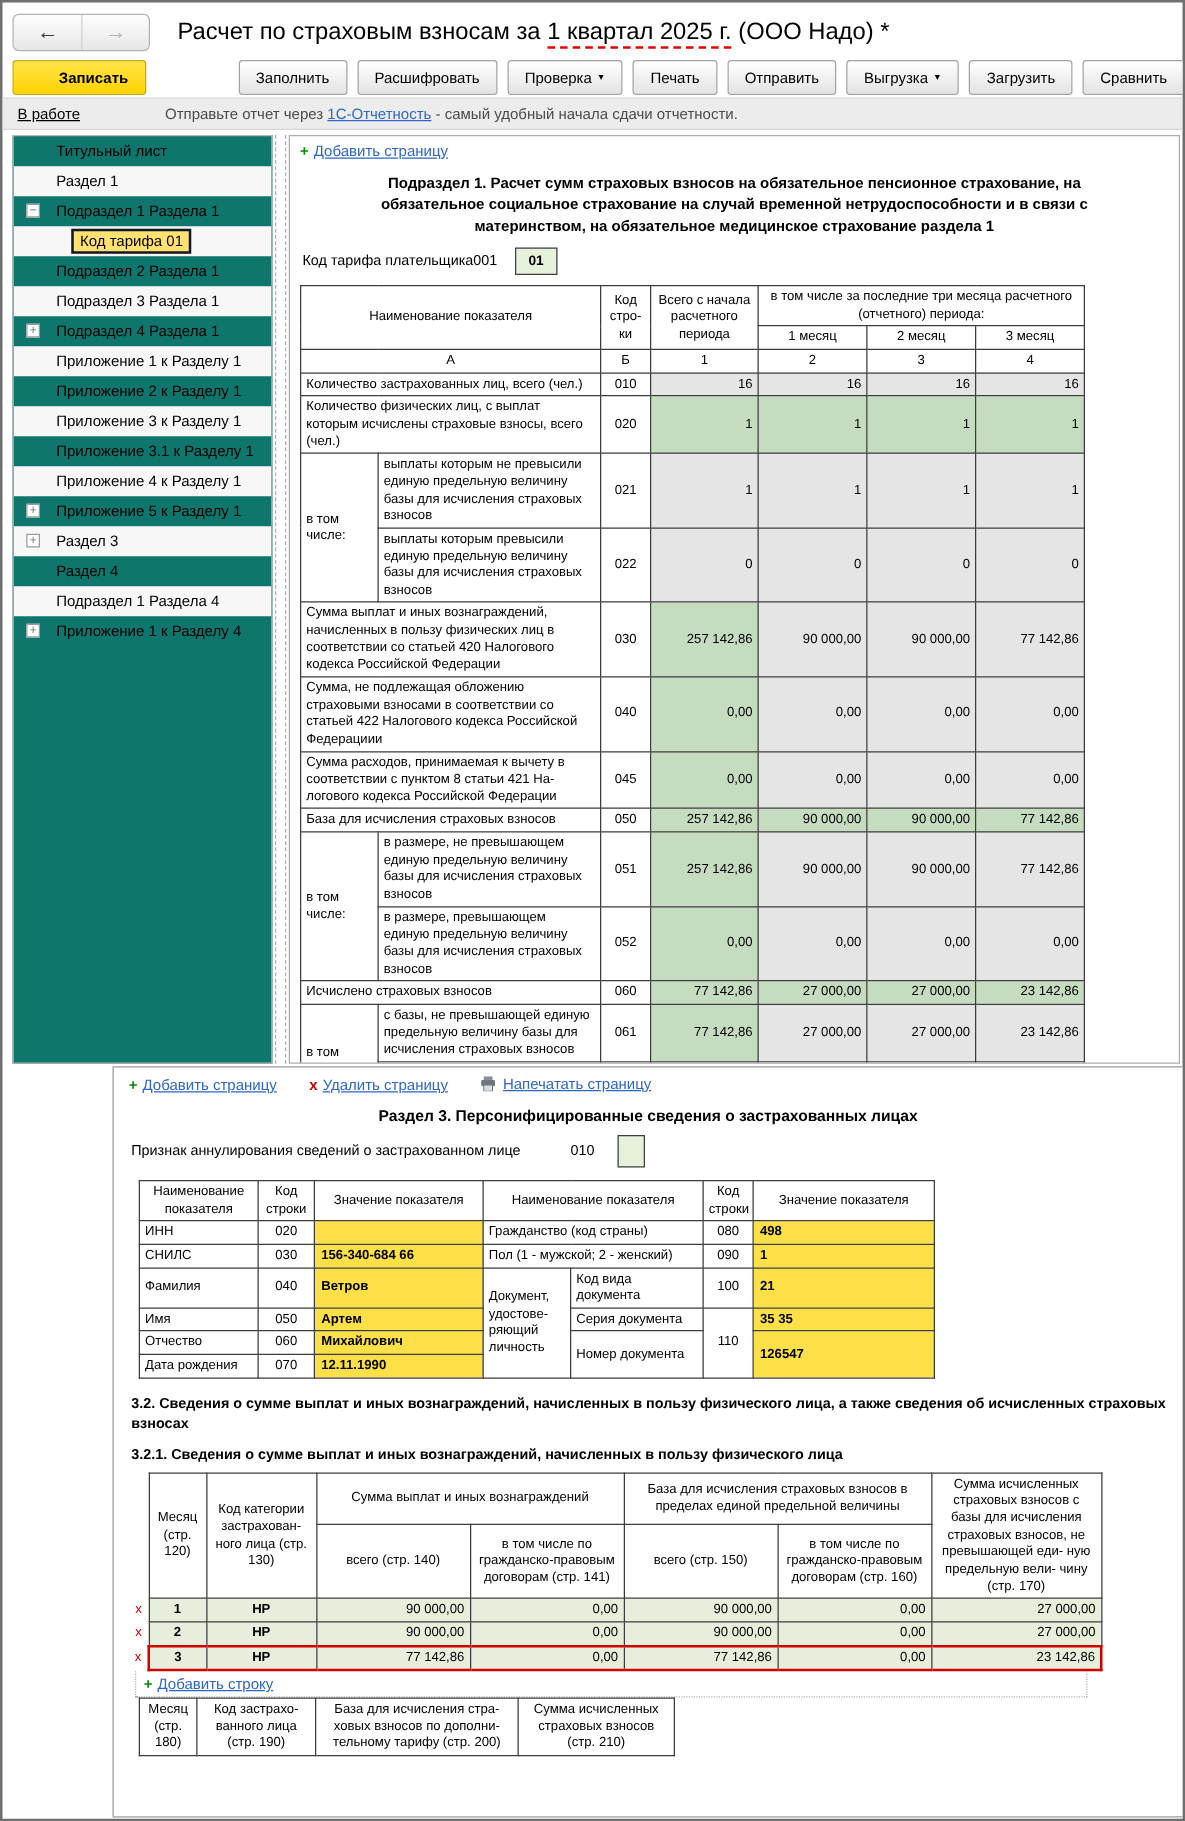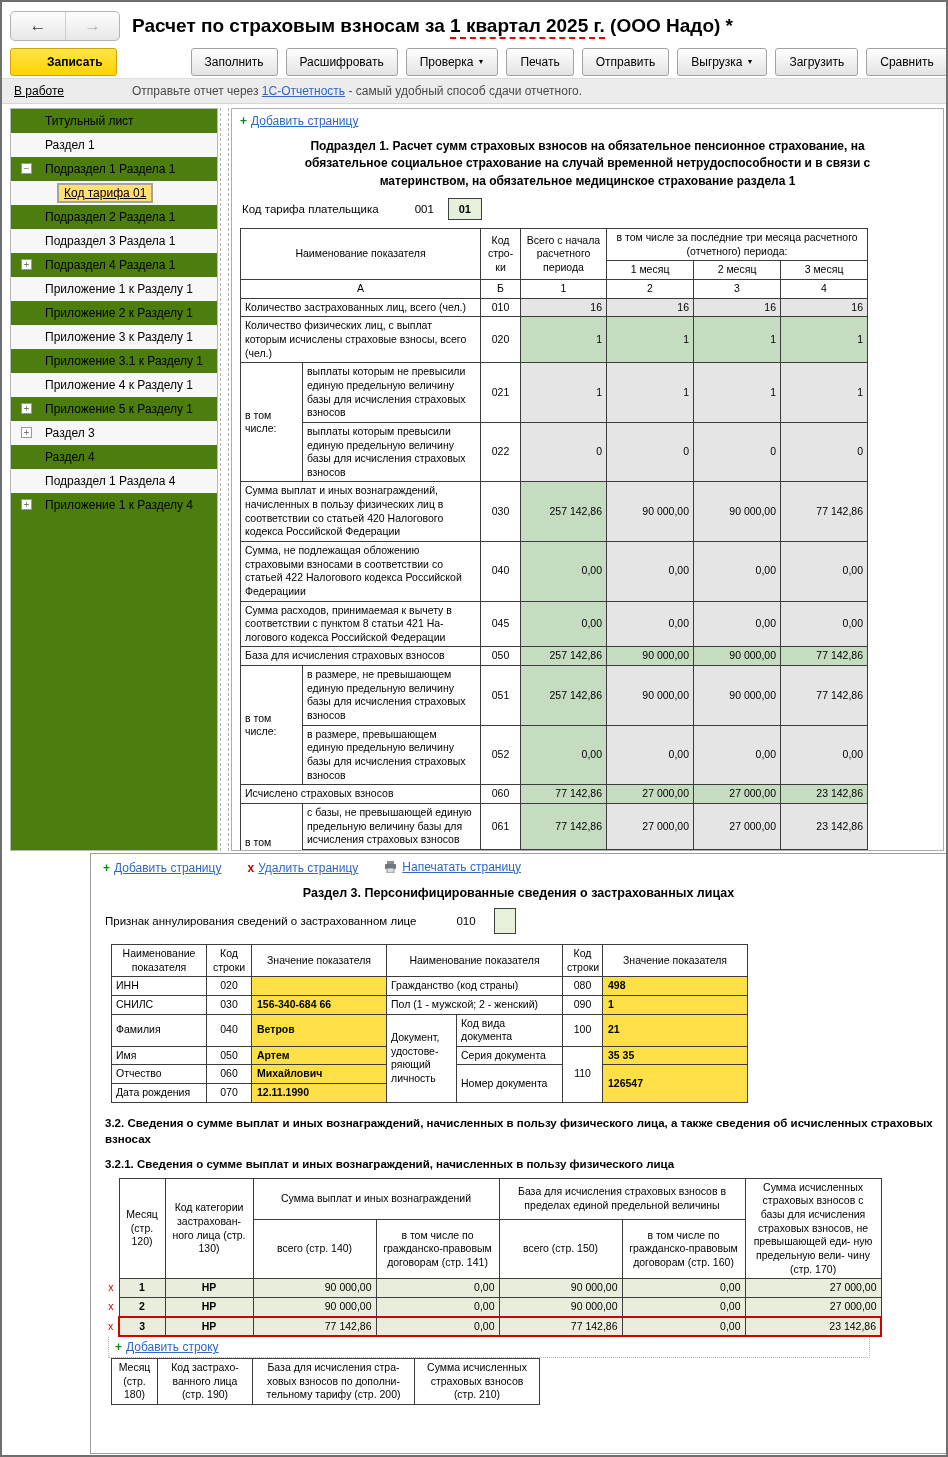--- a/index.html
+++ b/index.html
@@ -6,54 +6,54 @@
   html,body { background:#fff; }
   body { width: 948px; height: 1457px; font-family: "Liberation Sans", "DejaVu Sans", sans-serif; color:#000; }
   .window { width: 948px; height: 1457px; border: 2px solid #6f6f6f; background:#fff; overflow: hidden; }
 
   
   .titlebar { height: 44px; display:flex; align-items:center; padding: 4px 8px 0 8px; }
   .nav-group { display:flex; border:1px solid #b3b3b3; border-radius:5px; overflow:hidden; background:linear-gradient(#fdfdfd,#e7e7e7); }
   .nav-btn { width:54px; height:28px; display:flex; align-items:center; justify-content:center; font-size:17px; cursor:pointer; background:transparent; border:none; }
   .nav-btn.fwd { border-left:1px solid #cfcfcf; color:#b5b5b5; }
   .nav-btn.back { color:#3a3a3a; }
-  .page-title { margin-left:12px; font-size:19px; font-weight:bold; white-space:nowrap; }
+  .page-title { margin-left:22px; font-size:19px; font-weight:normal; white-space:nowrap; }
   .page-title .period { border-bottom:2px dashed #e60000; padding-bottom:1px; }
 
   
   .toolbar { height:32px; display:flex; align-items:center; padding:0 8px; gap:8px; }
   .btn { height:28px; padding:0 13px; background:linear-gradient(#ffffff,#e3e3e3); border:1px solid #a2a2a2; border-radius:3px; font-size:12px; font-family:inherit; cursor:pointer; white-space:nowrap; }
   .btn-save { background:linear-gradient(#ffe449,#ffd400); border:1px solid #cfa600; font-weight:bold; margin-right:66px;padding-left:36px; }
   .btn .caret { font-size:7px; vertical-align:2px; margin-left:4px; }
   .btn-registry { margin-left:auto; margin-right:2px; }
 
   
   .statusbar { height:26px; background:#ececec; border-top:1px solid #dcdcdc; border-bottom:1px solid #d6d6d6; display:flex; align-items:center; padding:0 12px; font-size:12px; }
   .state-link { color:#000000; text-decoration:underline; cursor:pointer; }
   .status-msg { margin-left:68px; color:#4a4a4a; }
   a.blue, .blue-link { color:#2e67c8; text-decoration:underline; cursor:pointer; }
 
   
   .content-top { height: 749px; display:flex; padding: 4px 2px 2px 8px; overflow:hidden; }
-  .sidebar { width: 208px; border:1px solid #b7b7b7; background:#4d7c0f; overflow:hidden; flex:none; }
+  .sidebar { width: 208px; border:1px solid #b7b7b7; background:#0f766e; overflow:hidden; flex:none; }
   .tree-item { position:relative; height:24px; display:flex; align-items:center; font-size:12px; cursor:pointer; }
   .tree-item:nth-child(even) { background:#f7f7f7; }
   .expander { position:absolute; left:10px; top:6px; width:11px; height:11px; border:1px solid #9a9a9a; background:#fff; color:#777; font-size:10px; line-height:9px; text-align:center; cursor:pointer; }
   .tree-label { margin-left:34px; white-space:nowrap; }
   .tree-label.child { margin-left:46px; }
-  .tree-label.selected { background:#ffe170; border:2px solid #a3a3a3; padding:1px 5px;text-decoration:underline; }
+  .tree-label.selected { background:#ffe170; border:2px solid #0f172a; padding:1px 5px; }
   .splitter { width:9px; flex:none; border-left:1px dashed #b0b0b0; border-right:1px dashed #b0b0b0; margin:0 2px; }
 
   .main-pane { flex:1; border:1px solid #adadad; overflow:hidden; padding:5px 8px; position:relative; }
   .link-row { display:flex; align-items:center; gap:22px; font-size:12px; }
   .plus { color:#0a8a0a; font-weight:bold; margin-right:4px; }
   .xmark { color:#cc0000; font-weight:bold; margin-right:4px; }
   .subtitle { font-weight:bold; font-size:12px; text-align:center; width:620px; margin:10px auto 6px auto; line-height:1.45; }
   .tariff-row { font-size:11.5px; margin:8px 0 8px 2px; display:flex; align-items:center; }
-  .tariff-code { margin-left:36px; }
+  .tariff-code { }
   .field-box { display:inline-block; margin-left:14px; min-width:34px; height:22px; border:1px solid #3f3f3f; background:#e7f0da; font-weight:bold; font-size:11px; text-align:center; line-height:20px; }
 
   
   table.rep { border-collapse:collapse; table-layout:fixed; }
   table.rep td, table.rep th { border:1px solid #3c3c3c; font-size:10.5px; font-weight:normal; padding:2px 4px; vertical-align:middle; line-height:1.3; }
   table.rep th { text-align:center; }
   .t1 { width:627px; }
   .t1 .c-grp { width:62px; } .t1 .c-name { width:178px; } .t1 .c-code { width:40px; }
   .t1 .c-tot { width:86px; } .t1 .c-m { width:87px; }
   .t1 td.code { text-align:center; }
@@ -117,21 +117,21 @@
     <button class="btn">Печать</button>
     <button class="btn">Отправить</button>
     <button class="btn"><span>Выгрузка</span><span class="caret">▼</span></button>
     <button class="btn">Загрузить</button>
     <button class="btn">Сравнить</button>
     <button class="btn btn-registry">Реестр</button>
   </div>
 
   <div class="statusbar">
     <span class="state-link">В работе</span>
-    <span class="status-msg"><span>Отправьте отчет через </span><span class="blue-link">1С-Отчетность</span><span> - самый удобный способ сдачи отчетного.</span></span>
+    <span class="status-msg"><span>Отправьте отчет через </span><span class="blue-link">1С-Отчетность</span><span> - самый удобный начала сдачи отчетности.</span></span>
   </div>
 
   <div class="content-top">
 
     <div class="sidebar">
       <div class="tree-item">
           <span class="tree-label">Титульный лист</span>
         </div>
       <div class="tree-item">
           <span class="tree-label">Раздел 1</span>

